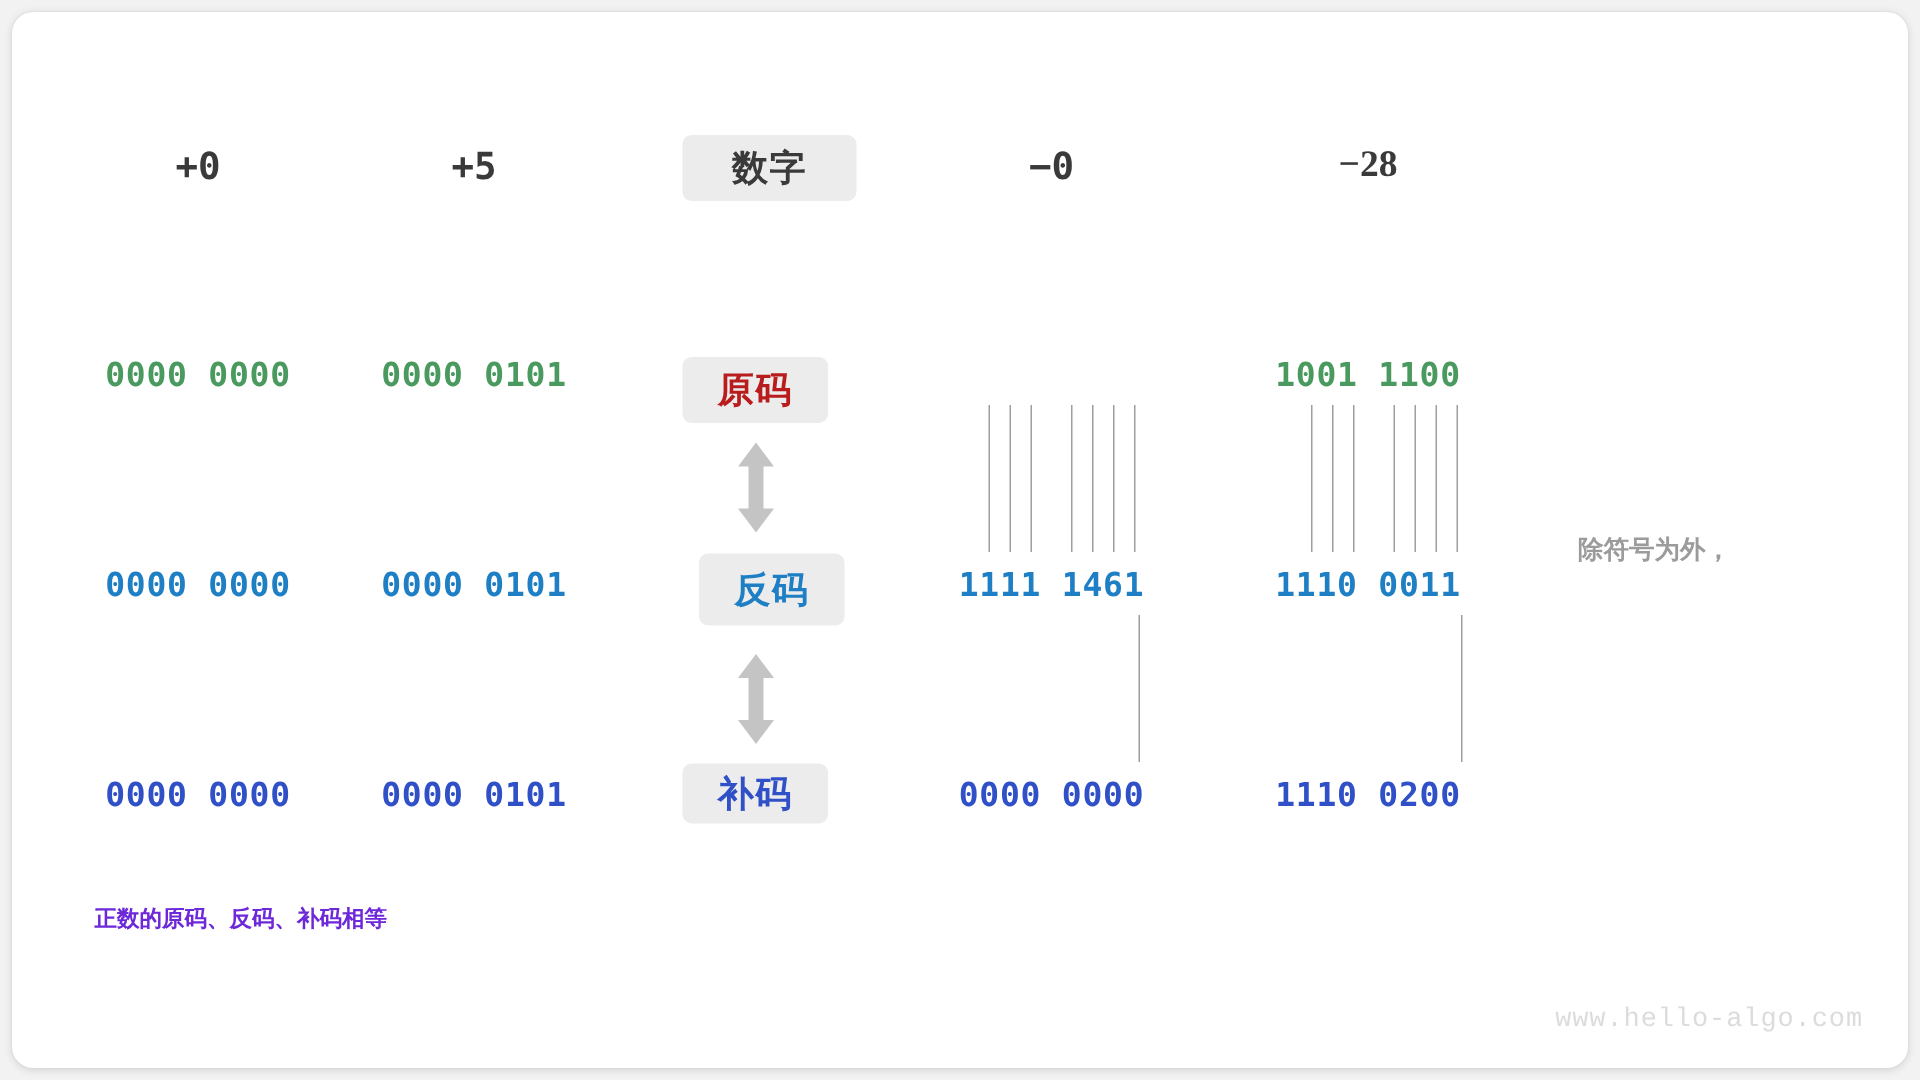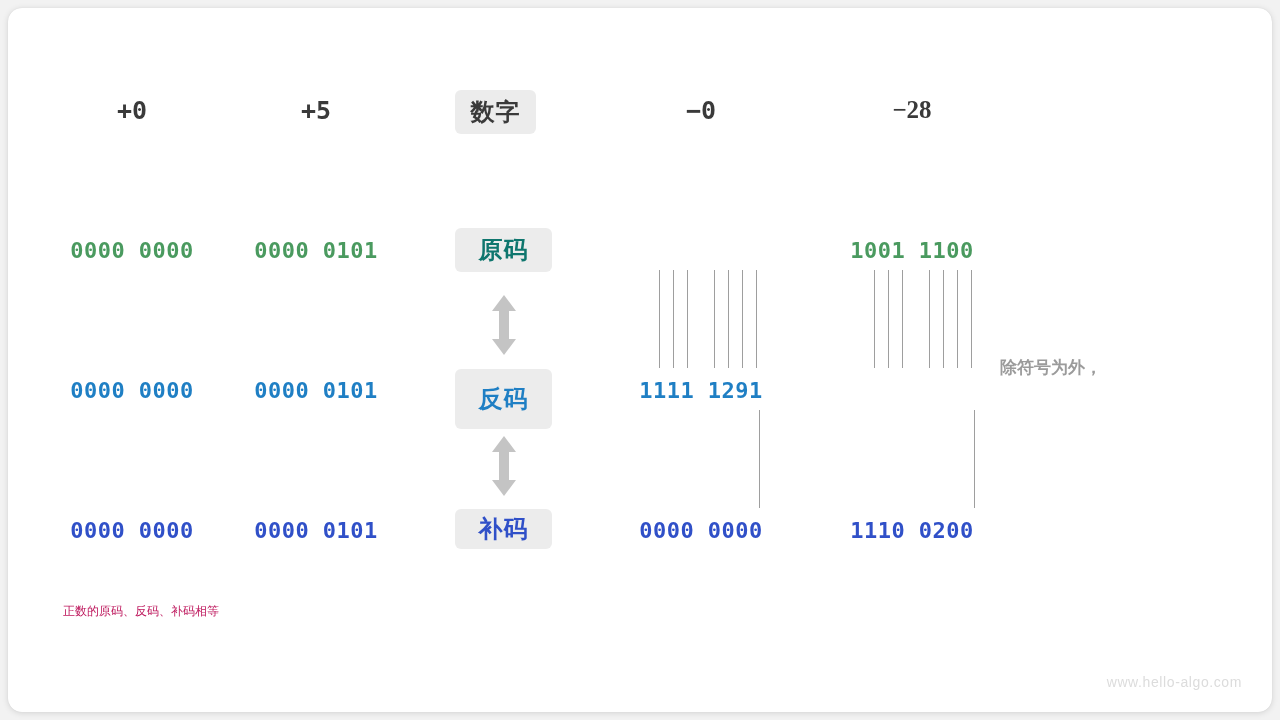--- a/index.html
+++ b/index.html
@@ -56,49 +56,49 @@
     align-items: center;
     justify-content: center;
     background: #ececec;
     border-radius: 6px;
     font-family: "DejaVu Sans", sans-serif;
     font-size: 24px;
     font-weight: bold;
     letter-spacing: 1px;
   }
   .chip.t-dark  { color: #3a3a3a; }
-  .chip.t-green { color: #0f766e; }
+  .chip.t-green { color: #b91c1c; margin-top: 10px; }
   .chip.t-blue  { color: #1f7fc4; }
   .chip.t-indigo{ color: #3050c8; }
 
   .note {
     position: absolute;
     font-family: "DejaVu Sans", sans-serif;
     font-size: 17px;
     font-weight: bold;
     color: #9b9b9b;
     line-height: 31px;
     white-space: pre;
   }
 
   .caption {
     position: absolute;
     font-family: "DejaVu Sans", sans-serif;
-    font-size: 12px;
-    font-weight: normal;
-    color: #be185d;
+    font-size: 15px;
+    font-weight: bold;
+    color: #6d28d9;
     white-space: pre;
   }
 
   .watermark {
     position: absolute;
     right: 30px;
     bottom: 22px;
-    font-family: Liberation Sans, sans-serif;
-    font-size: 14px;
+    font-family: Liberation Mono, monospace;
+    font-size: 18px;
     color: #dcdcdc;
     letter-spacing: 0.6px;
   }
 
   
   .vline {
     position: absolute;
     width: 1px;
     background: #9e9e9e;
   }
@@ -111,43 +111,44 @@
 </style>
 </head>
 <body>
 
 <div class="card">
 
   <div class="cell numhead" style="left:44px; top:88px; width:160px;">+0</div>
 
   <div class="cell numhead" style="left:228px; top:88px; width:160px;">+5</div>
 
-  <div class="chip t-dark" style="left:447px; top:82px; width:81px; height:44px;">数字</div>
+  <div class="chip t-dark" style="left:447px; top:82px; width:116px; height:44px;">数字</div>
 
   <div class="cell numhead" style="left:613px; top:88px; width:160px;">−0</div>
 
   <div class="cell numhead" style="left:824px; top:88px; width:160px;font-family:Liberation Serif, serif;">−28</div>
 
   <div class="cell bits c-green" style="left:44px; top:230px; width:160px;">0000 0000</div>
 
   <div class="cell bits c-green" style="left:228px; top:230px; width:160px;">0000 0101</div>
 
   <div class="chip t-green" style="left:447px; top:220px; width:97px; height:44px;">原码</div>
 
 
   <div class="cell bits c-green" style="left:824px; top:230px; width:160px;">1001 1100</div>
 
   <div class="cell bits c-blue" style="left:44px; top:370px; width:160px;">0000 0000</div>
 
   <div class="cell bits c-blue" style="left:228px; top:370px; width:160px;">0000 0101</div>
 
-  <div class="chip t-blue" style="left:447px; top:361px; width:97px; height:60px;">反码</div>
+  <div class="chip t-blue" style="left:458px; top:361px; width:97px; height:48px;">反码</div>
 
-  <div class="cell bits c-blue" style="left:613px; top:370px; width:160px;">1111 1291</div>
+  <div class="cell bits c-blue" style="left:613px; top:370px; width:160px;">1111 1461</div>
 
+  <div class="cell bits c-blue" style="left:824px; top:370px; width:160px;">1110 0011</div>
 
   <div class="cell bits c-indigo" style="left:44px; top:510px; width:160px;">0000 0000</div>
 
   <div class="cell bits c-indigo" style="left:228px; top:510px; width:160px;">0000 0101</div>
 
   <div class="chip t-indigo" style="left:447px; top:501px; width:97px; height:40px;">补码</div>
 
   <div class="cell bits c-indigo" style="left:613px; top:510px; width:160px;">0000 0000</div>
 
   <div class="cell bits c-indigo" style="left:824px; top:510px; width:160px;">1110 0200</div>
@@ -176,21 +177,21 @@
       <path d="M13 1 L25 17 L18 17 L18 45 L25 45 L13 61 L1 45 L8 45 L8 17 L1 17 Z" fill="#c4c4c4"></path>
     </svg>
   </div>
 
   <div class="dblarrow" style="left:483px; top:427px;">
     <svg width="26" height="62" viewBox="0 0 26 62" xmlns="http://www.w3.org/2000/svg">
       <path d="M13 1 L25 17 L18 17 L18 45 L25 45 L13 61 L1 45 L8 45 L8 17 L1 17 Z" fill="#c4c4c4"></path>
     </svg>
   </div>
 
-  <div class="note" style="left:992px; top:282px;">
+  <div class="note" style="left:1044px; top:282px;">
     <div>除符号为外，</div>
   </div>
 
 
   <div class="caption" style="left:55px; top:595px;">正数的原码、反码、补码相等</div>
 
 
   <div class="watermark">www.hello-algo.com</div>
 
 </div>

